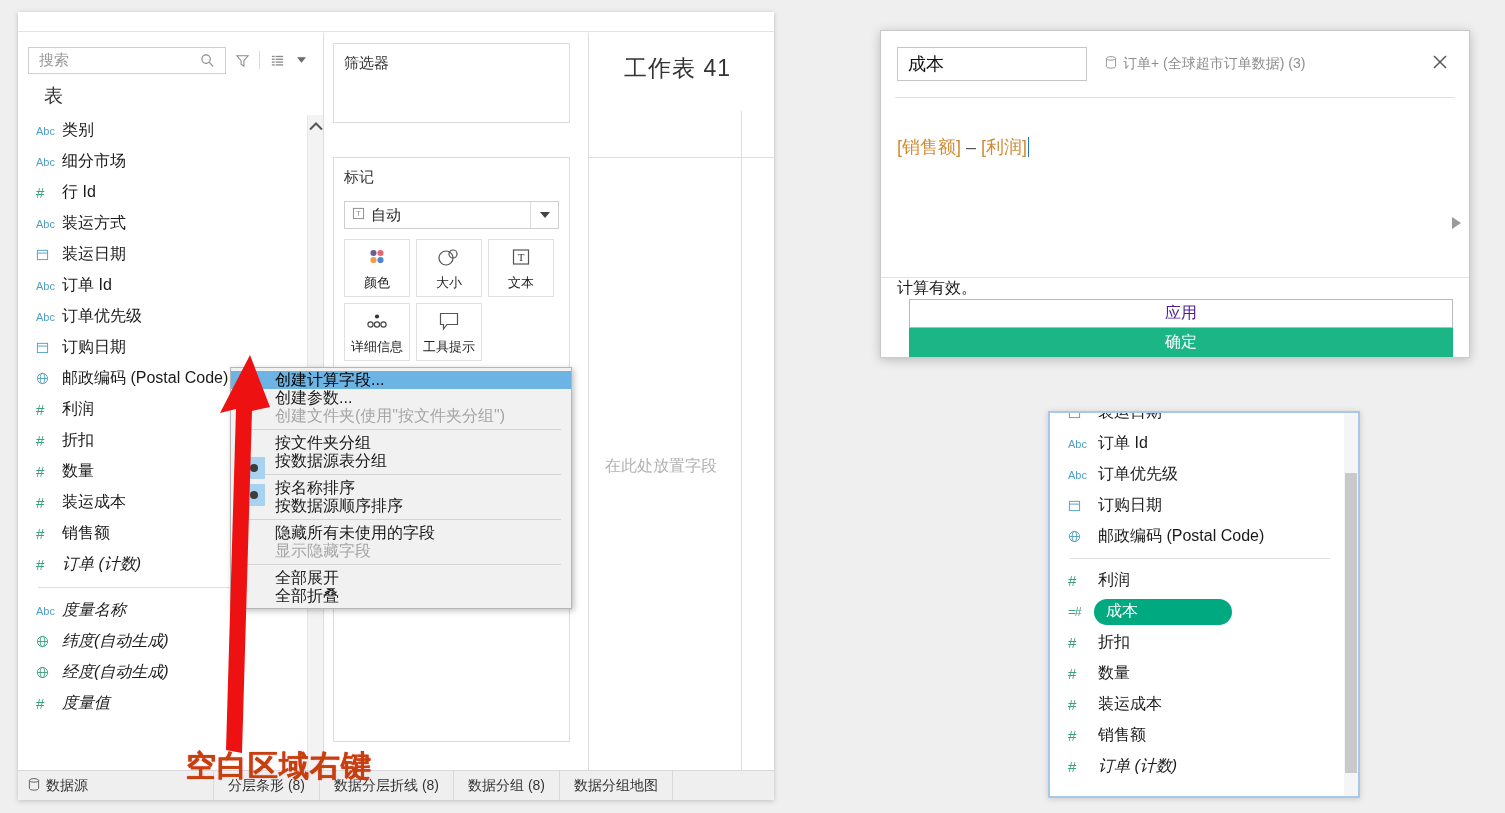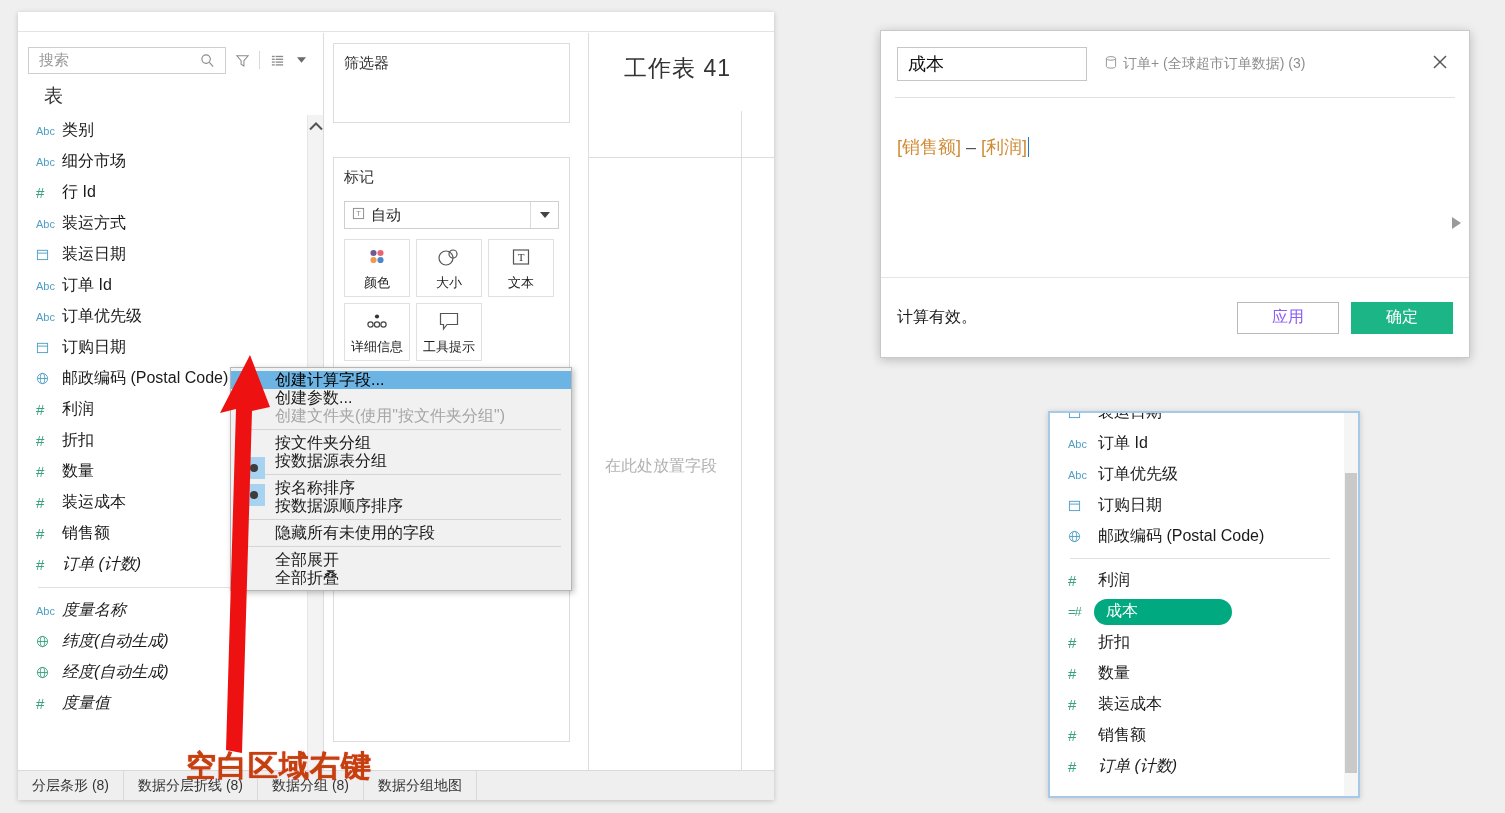--- a/index.html
+++ b/index.html
@@ -210,29 +210,30 @@
   .tok-op { color: #555; }
   .caret {
     display: inline-block; width: 1px; height: 20px; background: #2277cc;
     vertical-align: -4px; margin-left: 1px;
   }
   .cd-scroll-arrow {
     position: absolute; right: 8px; top: 186px; color: #8b8b8b; font-size: 10px;
   }
   .cd-footer {
     position: absolute; left: 0; right: 0; bottom: 0; height: 80px;
-    border-top: 1px solid #e4e4e4; display: flex; align-items: center;
+    border-top: 1px solid #e4e4e4; display: flex; 
     padding: 0 16px;
+    flex-direction: column;
   }
   .cd-status { flex: 1 1 auto; font-size: 16px; color: #1a1a1a; }
   .btn {
     height: 32px; min-width: 102px; display: flex; align-items: center;
     justify-content: center; font-size: 16px; margin-left: 12px;
   }
-  .btn-secondary { border: 1px solid #b9b9b9; background: #fff; color: #8b5cf6; }
+  .btn-secondary { border: 1px solid #b9b9b9; background: #fff; color: #4c1d95; }
   .btn-primary { background: #1cb585; color: #fff; border: 1px solid #1cb585; }
 
   
   .result-panel {
     position: absolute; left: 1048px; top: 411px; width: 312px; height: 387px;
     background: #fff; border: 2px solid #a8c8e8;
     box-shadow: 0 1px 6px rgba(0,0,0,.16);
     overflow: hidden;
   }
   .rp-list { position: absolute; left: 0; top: -16px; right: 14px; }
@@ -540,20 +541,29 @@
     </div>
 
     <div class="sheet">
       <div class="sheet-title">工作表 41</div>
       <div class="sheet-vline"></div>
       <div class="sheet-hline"></div>
       <div class="drop-zone">在此处放置字段</div>
     </div>
 
     <div class="statusbar">
+      <div class="sb-left">
+        <span class="db-ico">
+          <svg width="12" height="13" viewBox="0 0 12 13">
+              <ellipse cx="6" cy="2.4" rx="4.6" ry="1.8" fill="none" stroke="#666" stroke-width="1"></ellipse>
+              <path d="M1.4 2.4 V10.4 A4.6 1.8 0 0 0 10.6 10.4 V2.4" fill="none" stroke="#666" stroke-width="1"></path>
+            </svg>
+        </span>
+        <span>数据源</span>
+      </div>
       <div id="sheet-tabs" style="display:flex;">
           <div class="sheet-tab">分层条形 (8)</div>
           <div class="sheet-tab">数据分层折线 (8)</div>
           <div class="sheet-tab">数据分组 (8)</div>
           <div class="sheet-tab">数据分组地图</div>
         </div>
     </div>
   </div>
 
   <div class="ctx-menu">
@@ -583,20 +593,23 @@
             <i></i>
           </span>
           <span>按名称排序</span>
         </div>
         <div class="ctx-item">
           <span>按数据源顺序排序</span>
         </div>
         <div class="ctx-sep"></div>
         <div class="ctx-item">
           <span>隐藏所有未使用的字段</span>
+        </div>
+        <div class="ctx-item dis">
+          <span>显示隐藏字段</span>
         </div>
         <div class="ctx-sep"></div>
         <div class="ctx-item">
           <span>全部展开</span>
         </div>
         <div class="ctx-item">
           <span>全部折叠</span>
         </div>
       </div>
   </div>

